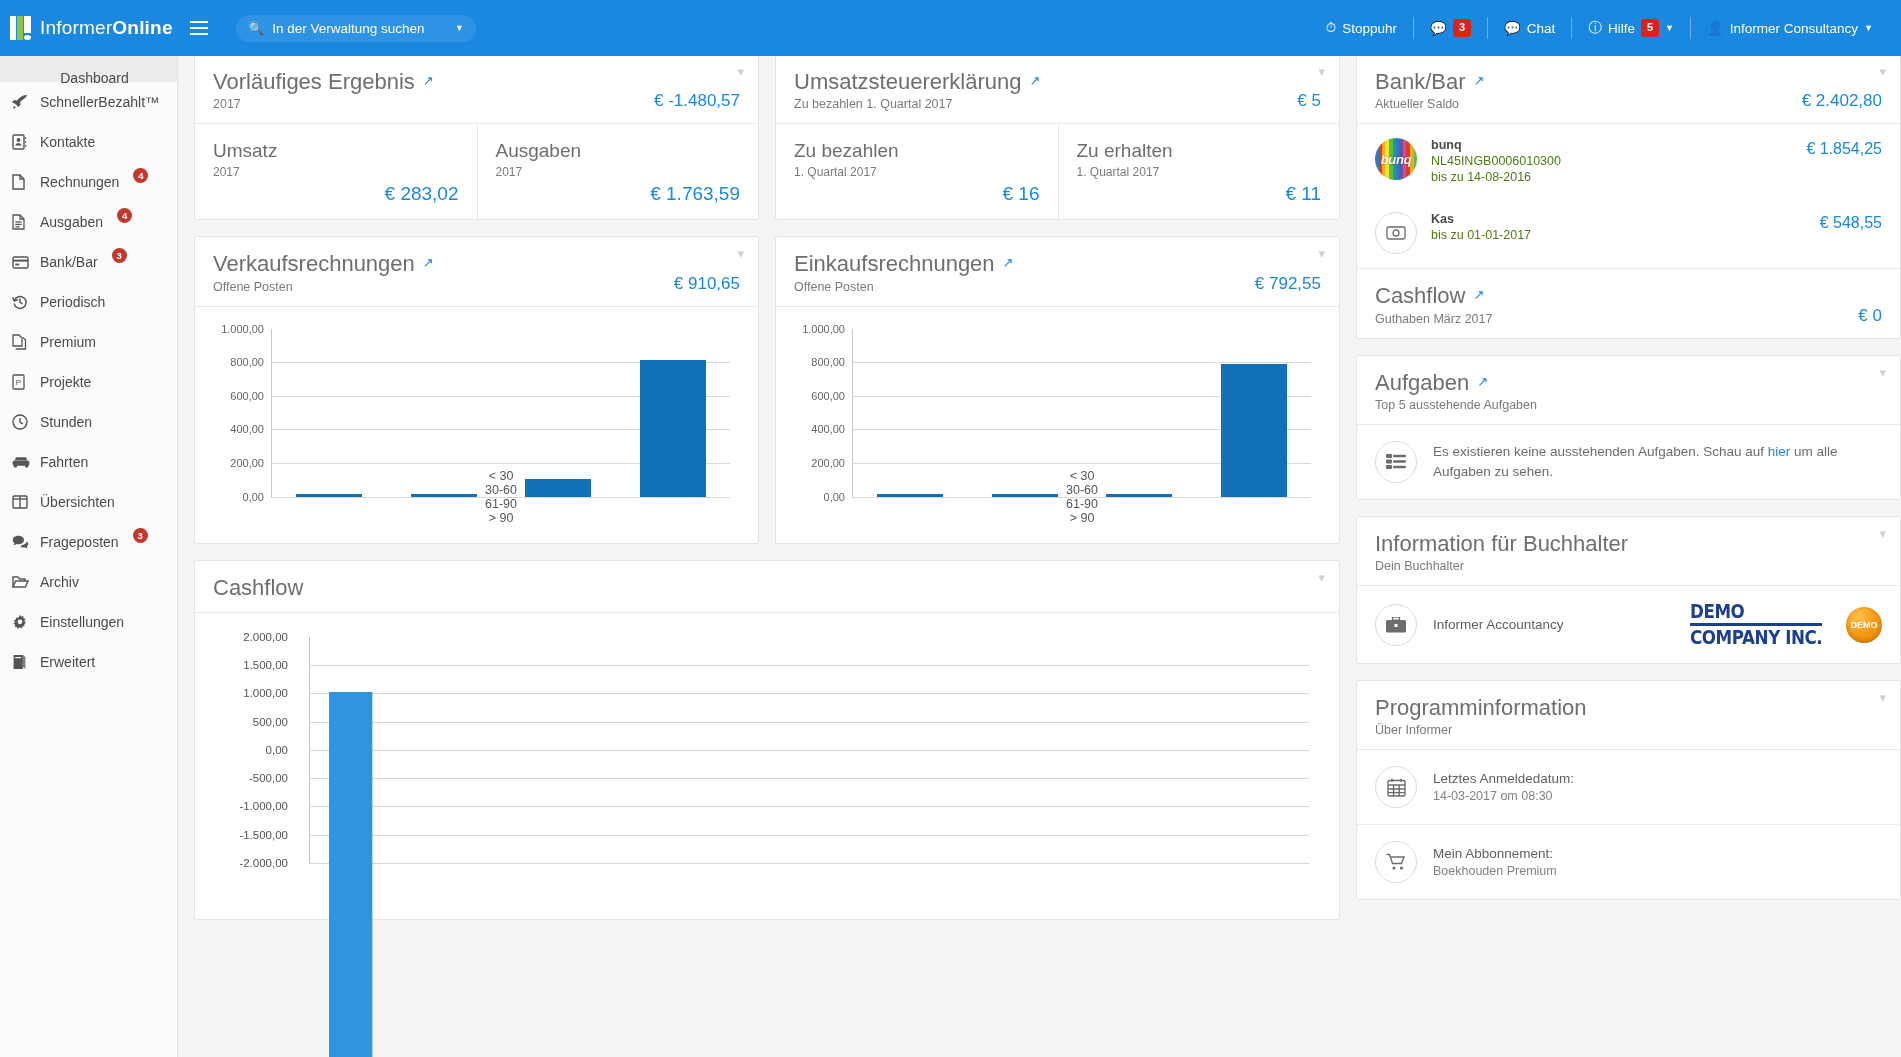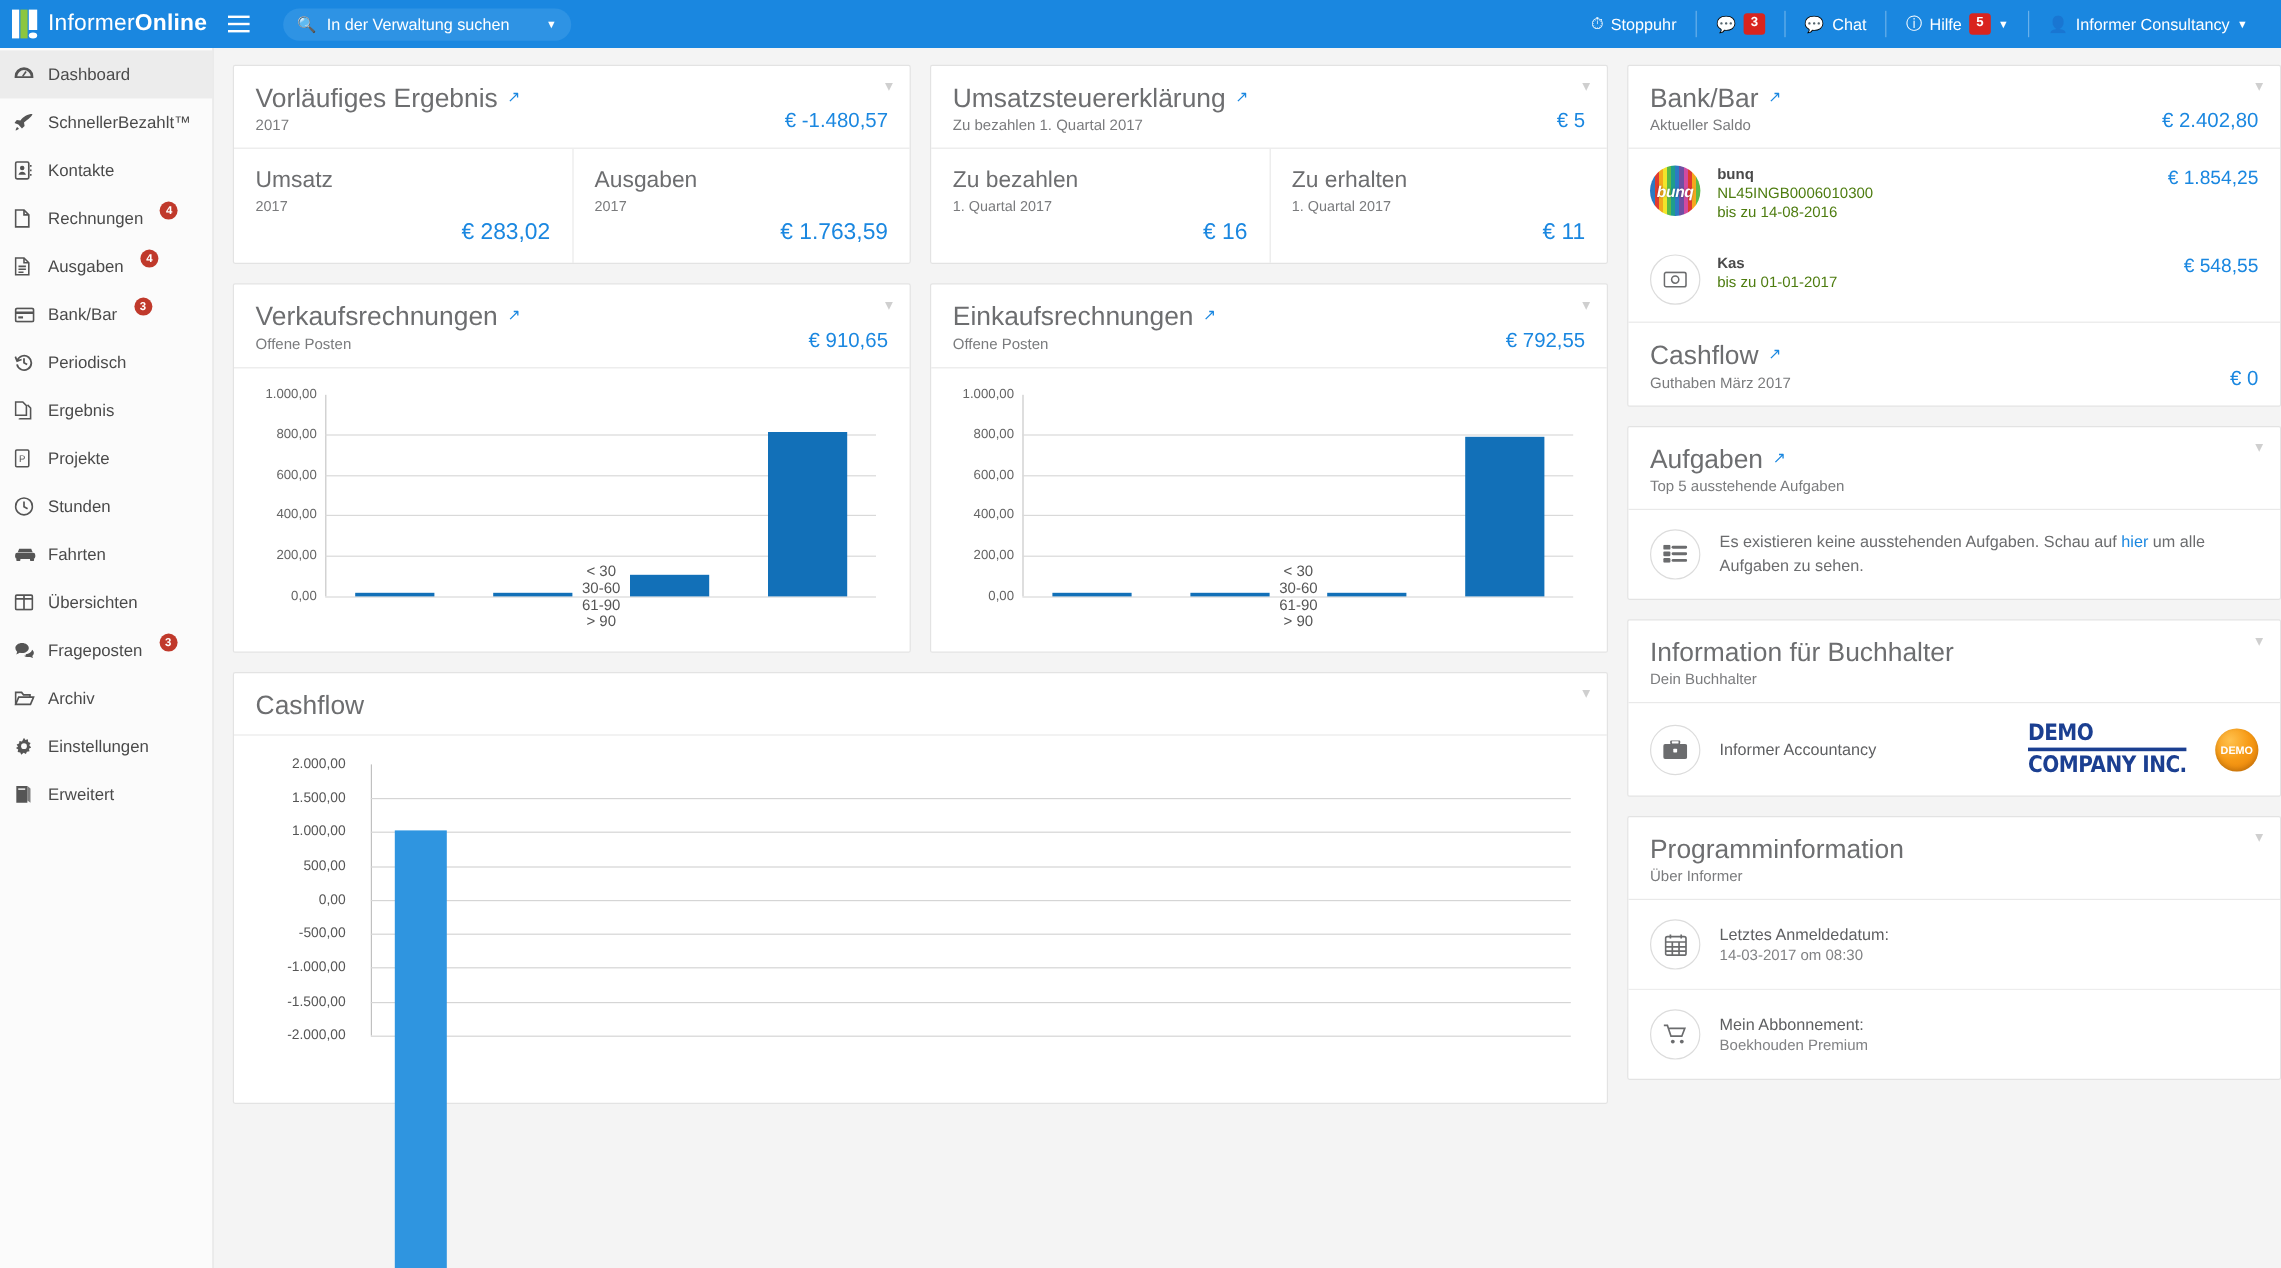--- a/index.html
+++ b/index.html
@@ -7,21 +7,21 @@
     width: 1901px; height: 1057px;
     background: #f4f4f4;
     font-family: "Liberation Sans", sans-serif;
     font-size: 14px;
     color: #58595b;
     overflow: hidden;
   }
 
   
   .topbar {
-    position: absolute; top: 0; left: 0; right: 0; height: 40px;
+    position: absolute; top: 0; left: 0; right: 0; height: 56px;
     background: #1a87e0;
     display: flex; align-items: center;
     color: #fff;
     z-index: 30;
   }
   .brand {
     width: 178px; height: 40px; display: flex; align-items: center;
     padding-left: 10px; gap: 8px;
   }
   .logo-mark {
@@ -71,21 +71,21 @@
   .sidebar {
     position: absolute; top: 40px; left: 0; bottom: 0; width: 178px;
     background: #fbfbfb; border-right: 1px solid #e2e2e2;
     padding-top: 2px;
     z-index: 20;
   }
   .nav-item {
     display: flex; align-items: center; height: 40px; padding-left: 12px;
     gap: 11px; font-size: 14px; color: #4a4a4a; cursor: pointer; position: relative;
   }
-  .nav-item.active { background: #ececec; }
+  .nav-item.active { background: #ececec; flex-direction: column; }
   .nav-ico { width: 17px; text-align: center; font-size: 14px; color: #555; flex: 0 0 17px; }
   .nav-label { white-space: nowrap; }
   .nav-badge {
     position: relative; top: -7px; margin-left: 3px;
     background: #c0392b; color: #fff; font-size: 9.5px; font-weight: bold;
     min-width: 15px; height: 15px; border-radius: 50%;
     display: inline-flex; align-items: center; justify-content: center;
   }
 
   
@@ -366,21 +366,21 @@
       </span>
       <span class="nav-label">Periodisch</span>
     </div>
     <div class="nav-item">
       <span class="nav-ico">
         <svg width="15" height="16" viewBox="0 0 15 16" fill="none" stroke="#555" stroke-width="1.3">
           <path d="M1 1h6l3 3v8H1z"></path>
           <path d="M4.2 14.8V15h9.3V6l-2.6-2.6"></path>
         </svg>
       </span>
-      <span class="nav-label">Ergebnis</span>
+      <span class="nav-label">Premium</span>
     </div>
     <div class="nav-item">
       <span class="nav-ico">
         <svg width="13" height="16" viewBox="0 0 13 16" fill="none" stroke="#555" stroke-width="1.3">
           <rect x="1" y="1" width="11" height="14" rx="1"></rect>
           <text x="6.5" y="11.4" font-size="8" fill="#555" stroke="none" text-anchor="middle" font-family="Liberation Sans">P</text>
         </svg>
       </span>
       <span class="nav-label">Projekte</span>
     </div>

